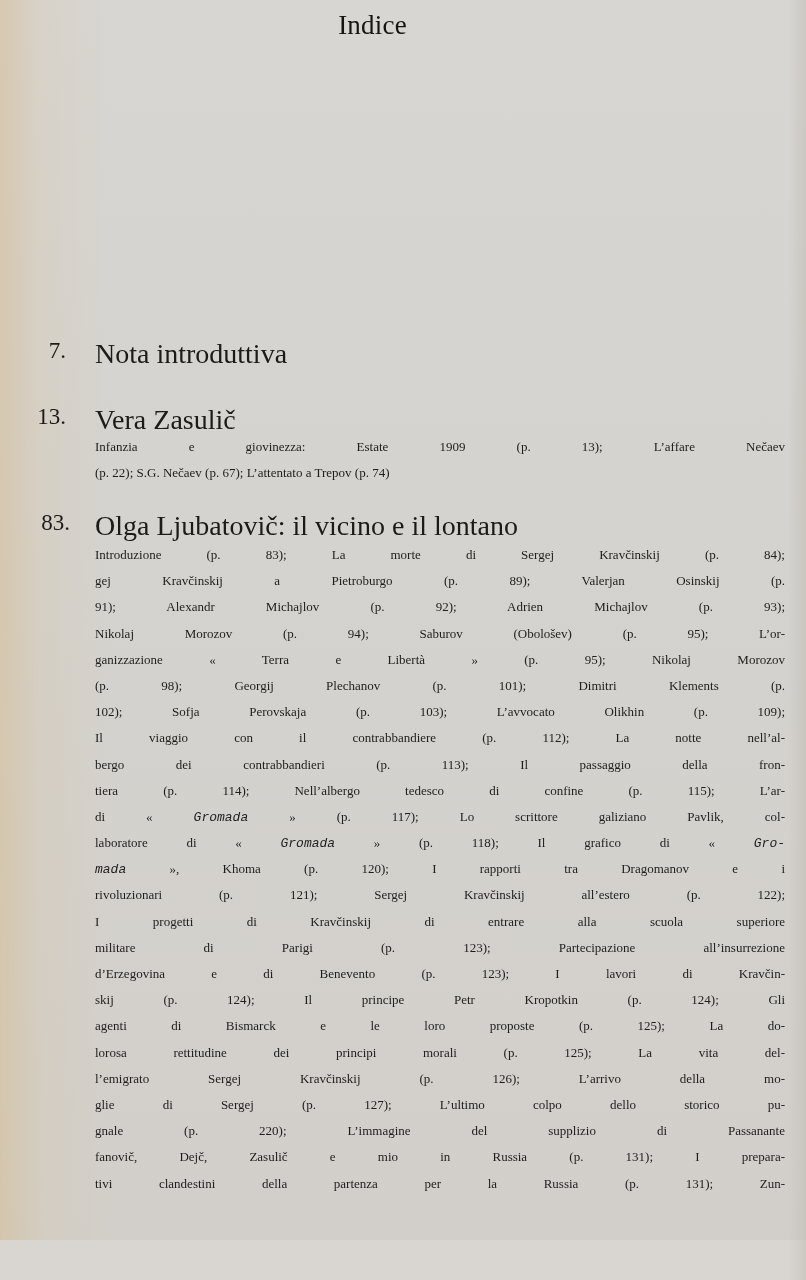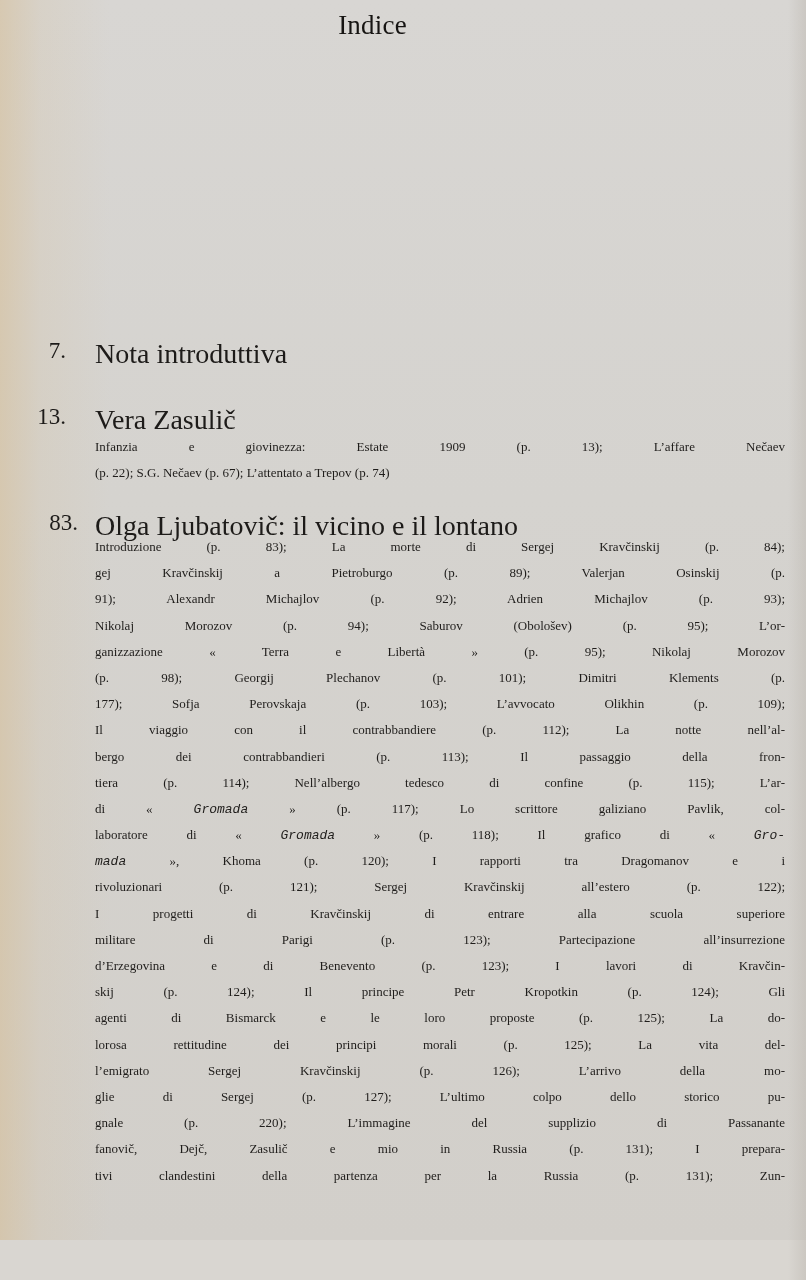--- a/index.html
+++ b/index.html
@@ -94,30 +94,30 @@
   <div class="entry" style="top:404px;">
     <div class="entry-num" style="left:0;">13.</div>
     <div class="entry-title">Vera Zasulič</div>
     <div class="subentries" style="top:30px;">
       <div class="line">Infanzia e giovinezza: Estate 1909 (p. 13); L’affare Nečaev</div>
       <div class="line last">(p. 22); S.G. Nečaev (p. 67); L’attentato a Trepov (p. 74)</div>
     </div>
   </div>
 
   <div class="entry" style="top:510px;">
-    <div class="entry-num" style="left:12px;">83.</div>
+    <div class="entry-num" style="left:4px;">83.</div>
     <div class="entry-title">Olga Ljubatovič: il vicino e il lontano</div>
-    <div class="subentries" id="olga-lines" style="top:24px;">
+    <div class="subentries" id="olga-lines" style="top:32px;">
         <div class="line">Introduzione (p. 83); La morte di Sergej Kravčinskij (p. 84);</div>
         <div class="line">gej Kravčinskij a Pietroburgo (p. 89); Valerjan Osinskij (p.</div>
         <div class="line">91); Alexandr Michajlov (p. 92); Adrien Michajlov (p. 93);</div>
         <div class="line">Nikolaj Morozov (p. 94); Saburov (Obološev) (p. 95); L’or-</div>
         <div class="line">ganizzazione « Terra e Libertà » (p. 95); Nikolaj Morozov</div>
         <div class="line">(p. 98); Georgij Plechanov (p. 101); Dimitri Klements (p.</div>
-        <div class="line">177); Sofja Perovskaja (p. 103); L’avvocato Olikhin (p. 109);</div>
+        <div class="line">102); Sofja Perovskaja (p. 103); L’avvocato Olikhin (p. 109);</div>
         <div class="line">Il viaggio con il contrabbandiere (p. 112); La notte nell’al-</div>
         <div class="line">bergo dei contrabbandieri (p. 113); Il passaggio della fron-</div>
         <div class="line">tiera (p. 114); Nell’albergo tedesco di confine (p. 115); L’ar-</div>
         <div class="line">di « <span class="it">Gromada</span> » (p. 117); Lo scrittore galiziano Pavlik, col-</div>
         <div class="line">laboratore di « <span class="it">Gromada</span> » (p. 118); Il grafico di « <span class="it">Gro-</span></div>
         <div class="line"><span class="it">mada</span> », Khoma (p. 120); I rapporti tra Dragomanov e i</div>
         <div class="line">rivoluzionari (p. 121); Sergej Kravčinskij all’estero (p. 122);</div>
         <div class="line">I progetti di Kravčinskij di entrare alla scuola superiore</div>
         <div class="line">militare di Parigi (p. 123); Partecipazione all’insurrezione</div>
         <div class="line">d’Erzegovina e di Benevento (p. 123); I lavori di Kravčin-</div>

